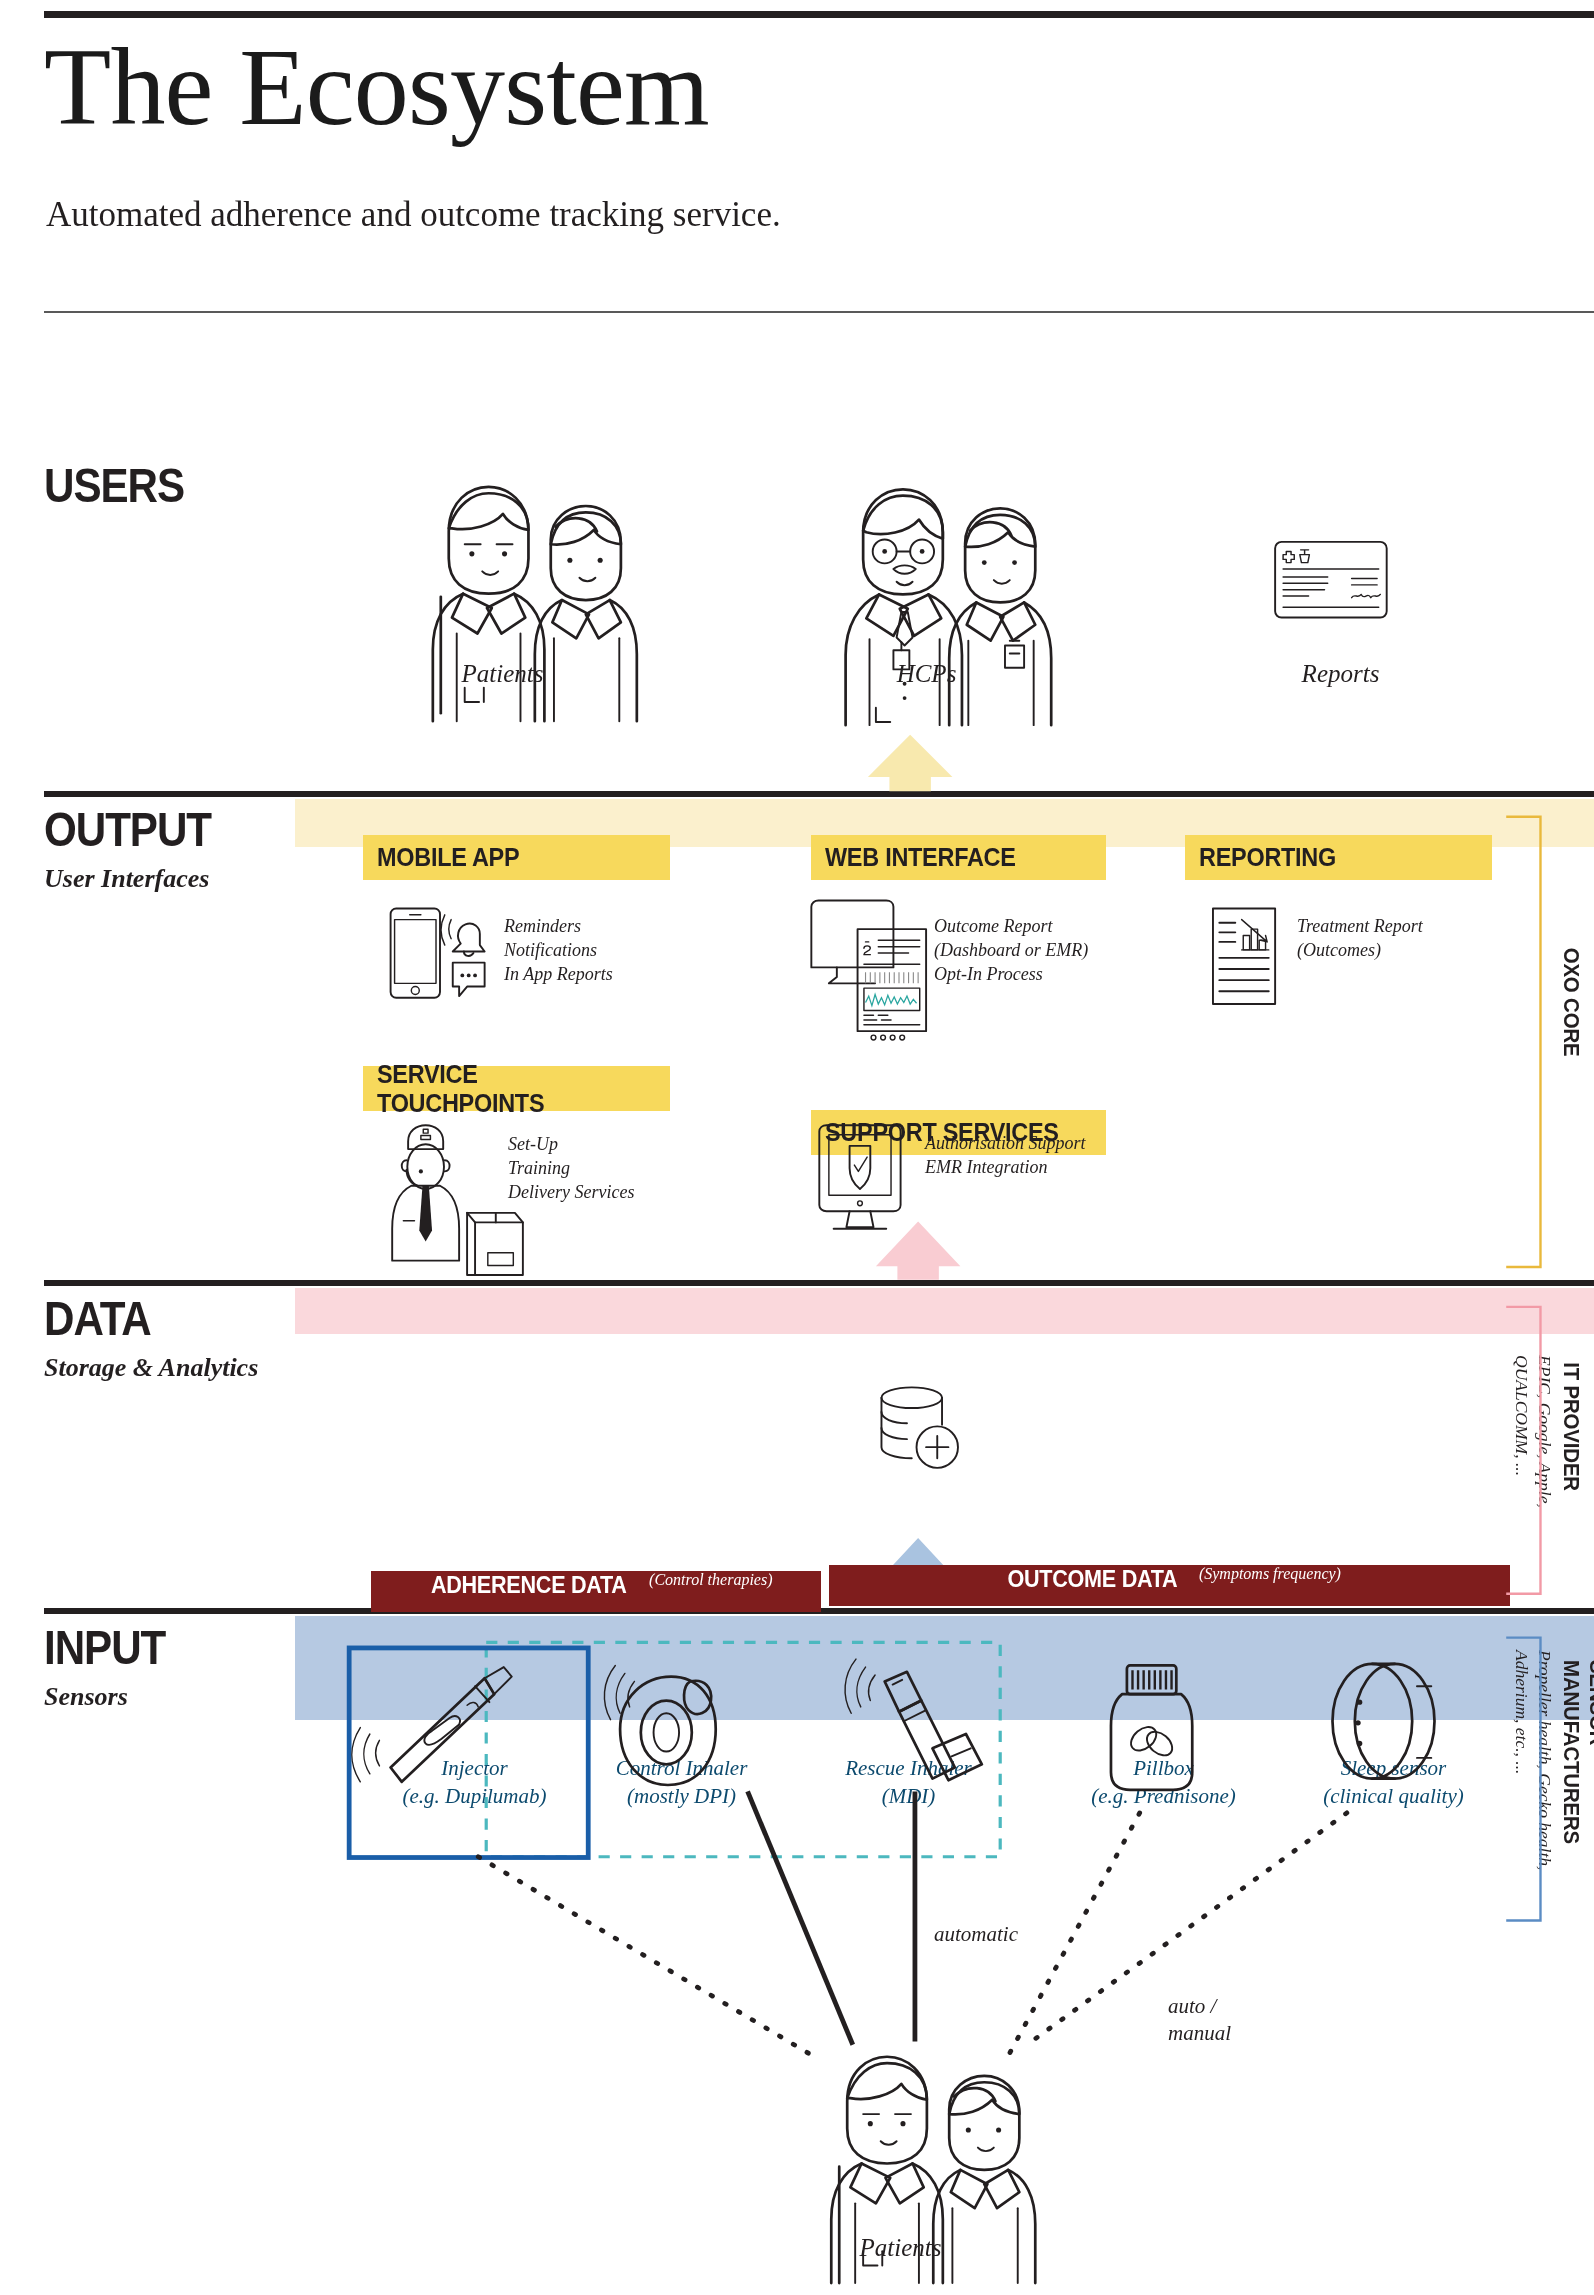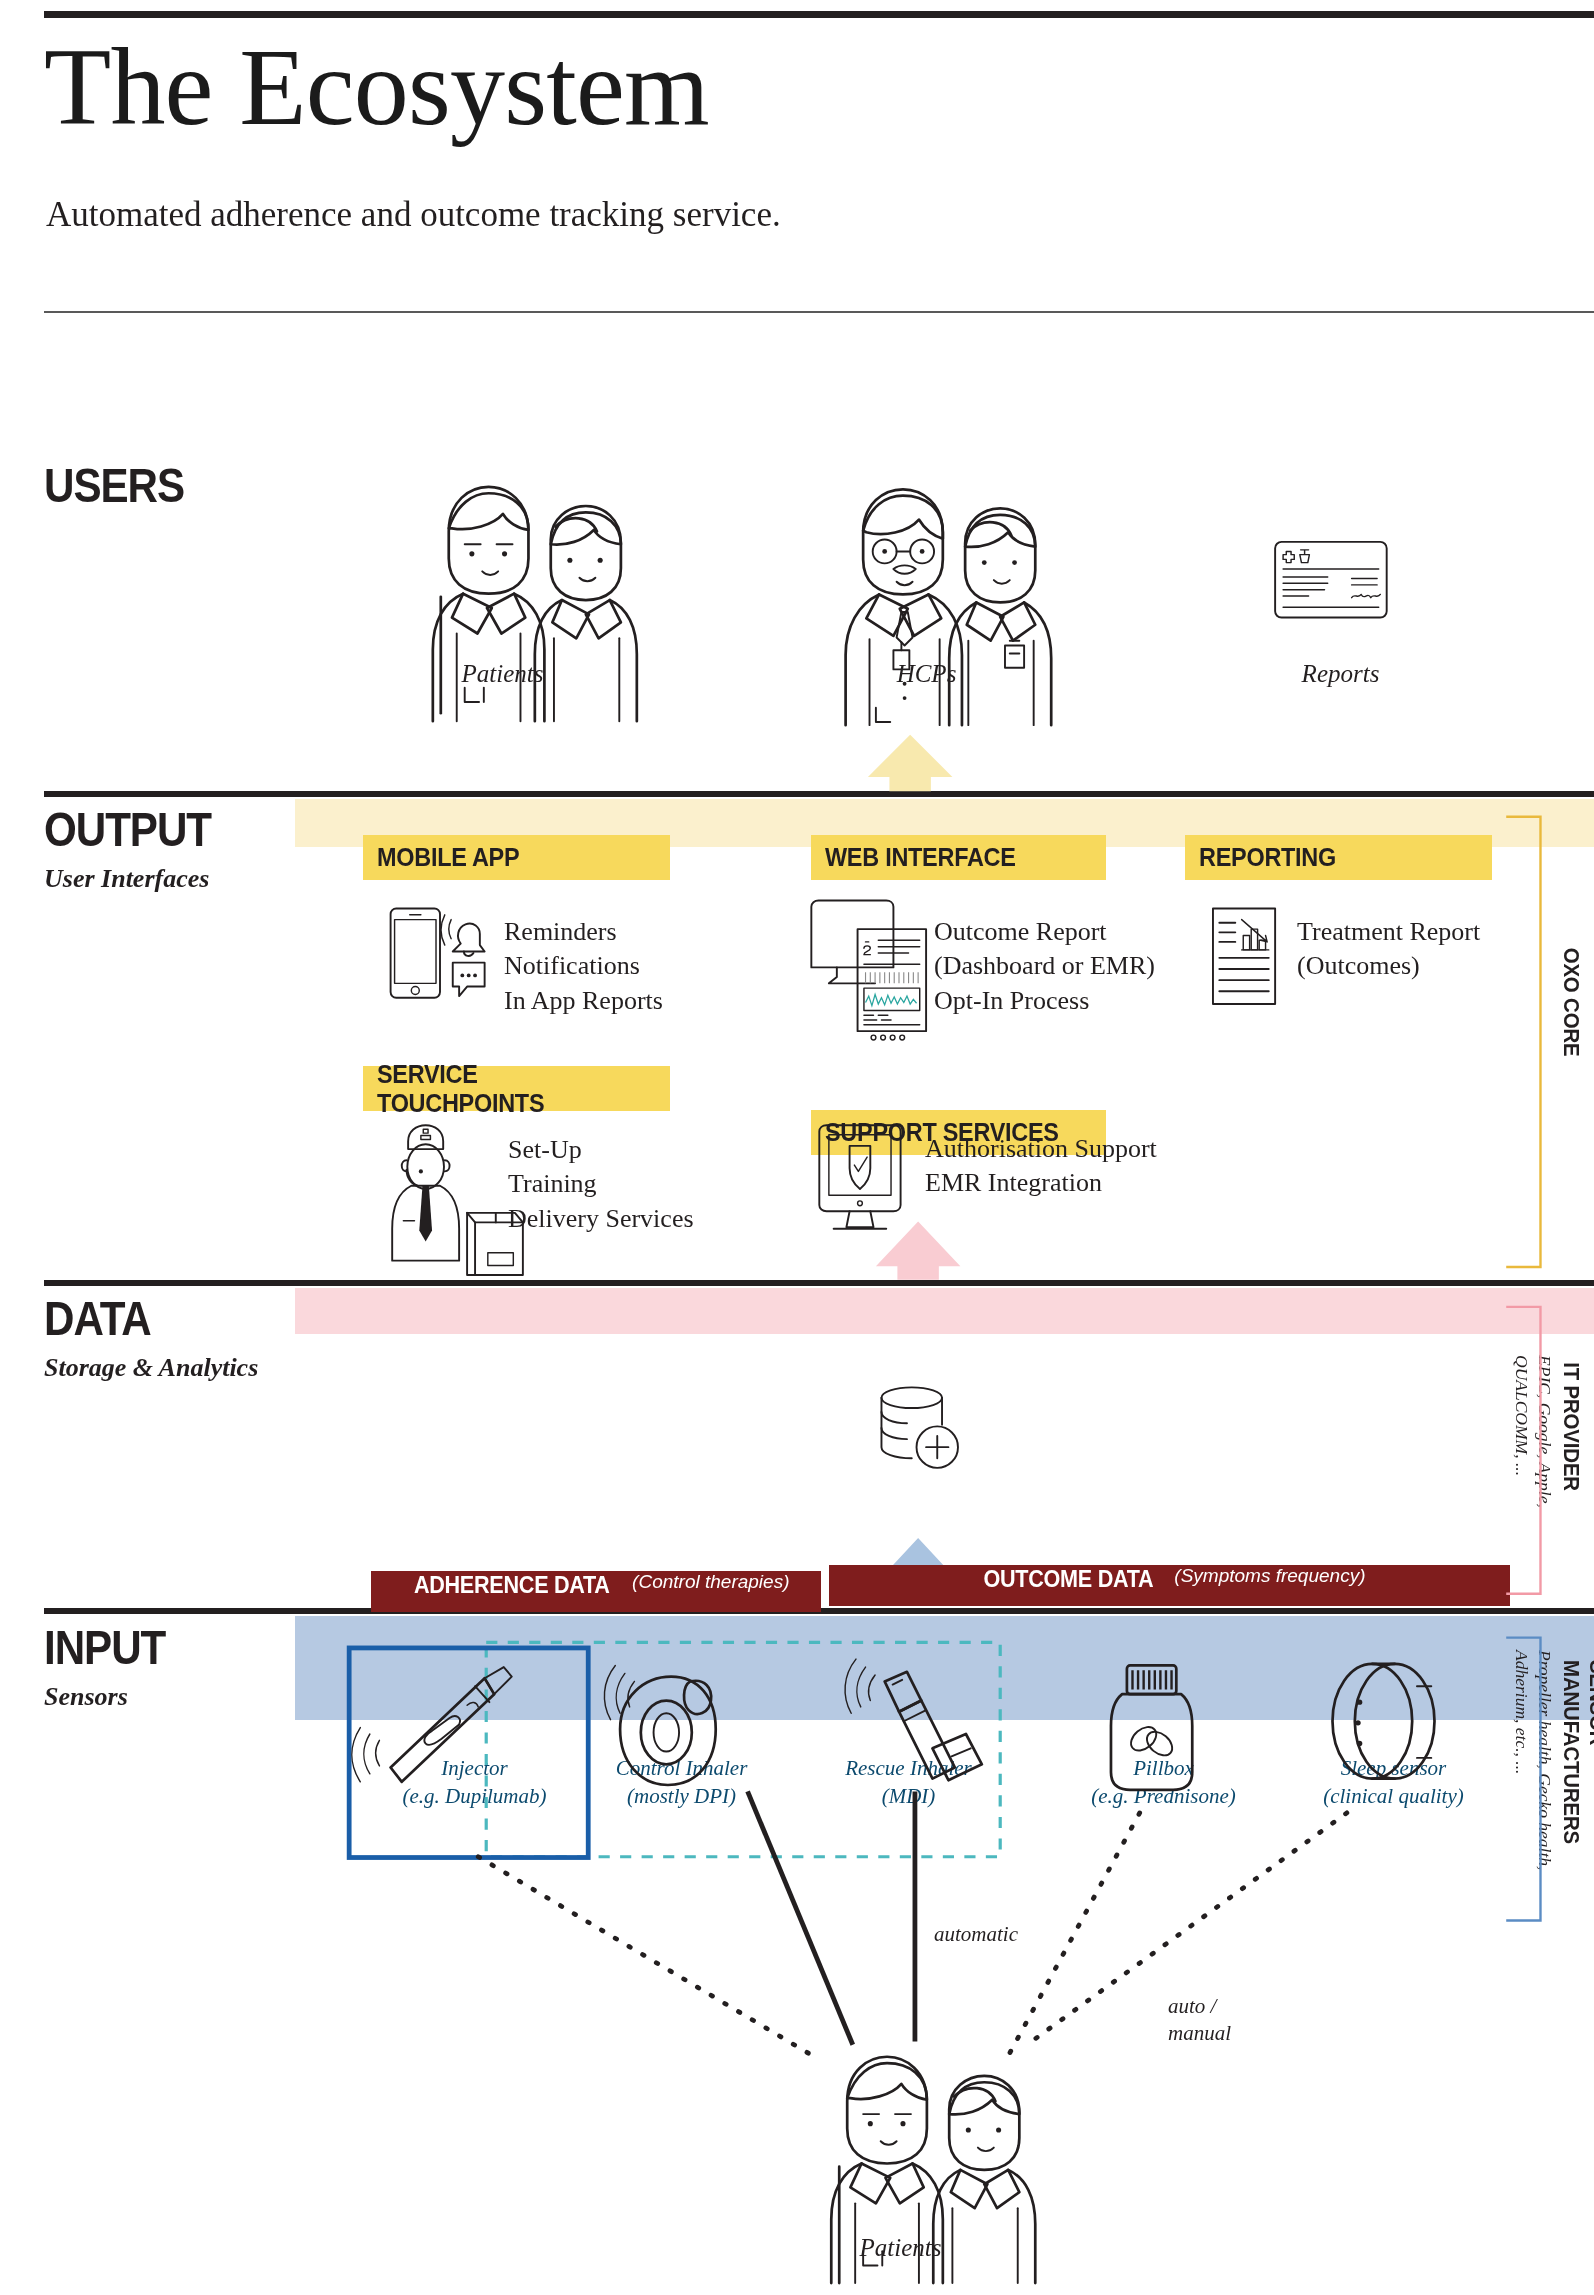--- a/index.html
+++ b/index.html
@@ -91,28 +91,29 @@
     height:41px;
     display:flex;align-items:flex-start;justify-content:center;
     color:#ffffff;
   }
   .greychip b{
     font-family:"Liberation Sans", sans-serif;
     font-weight:bold;font-size:24px;letter-spacing:-0.3px;
     transform:scaleX(.9);transform-origin:center;
   }
   .greychip i{
-    font-family:Liberation Sans, sans-serif;
-    font-style:italic;font-size:19px;margin-left:12px;
+    font-family:Liberation Serif, serif;
+    font-style:italic;font-size:16px;margin-left:12px;
   }
 
   
   .desc{
     font-family:"Liberation Serif", serif;
-    font-size:26px;
+    font-style:italic;
+    font-size:18px;
     line-height:1.32;
     color:#231f20;
     white-space:pre-line;
   }
 
   
   .caption{
     font-family:"Liberation Serif", serif;
     font-style:italic;
     font-size:25px;

